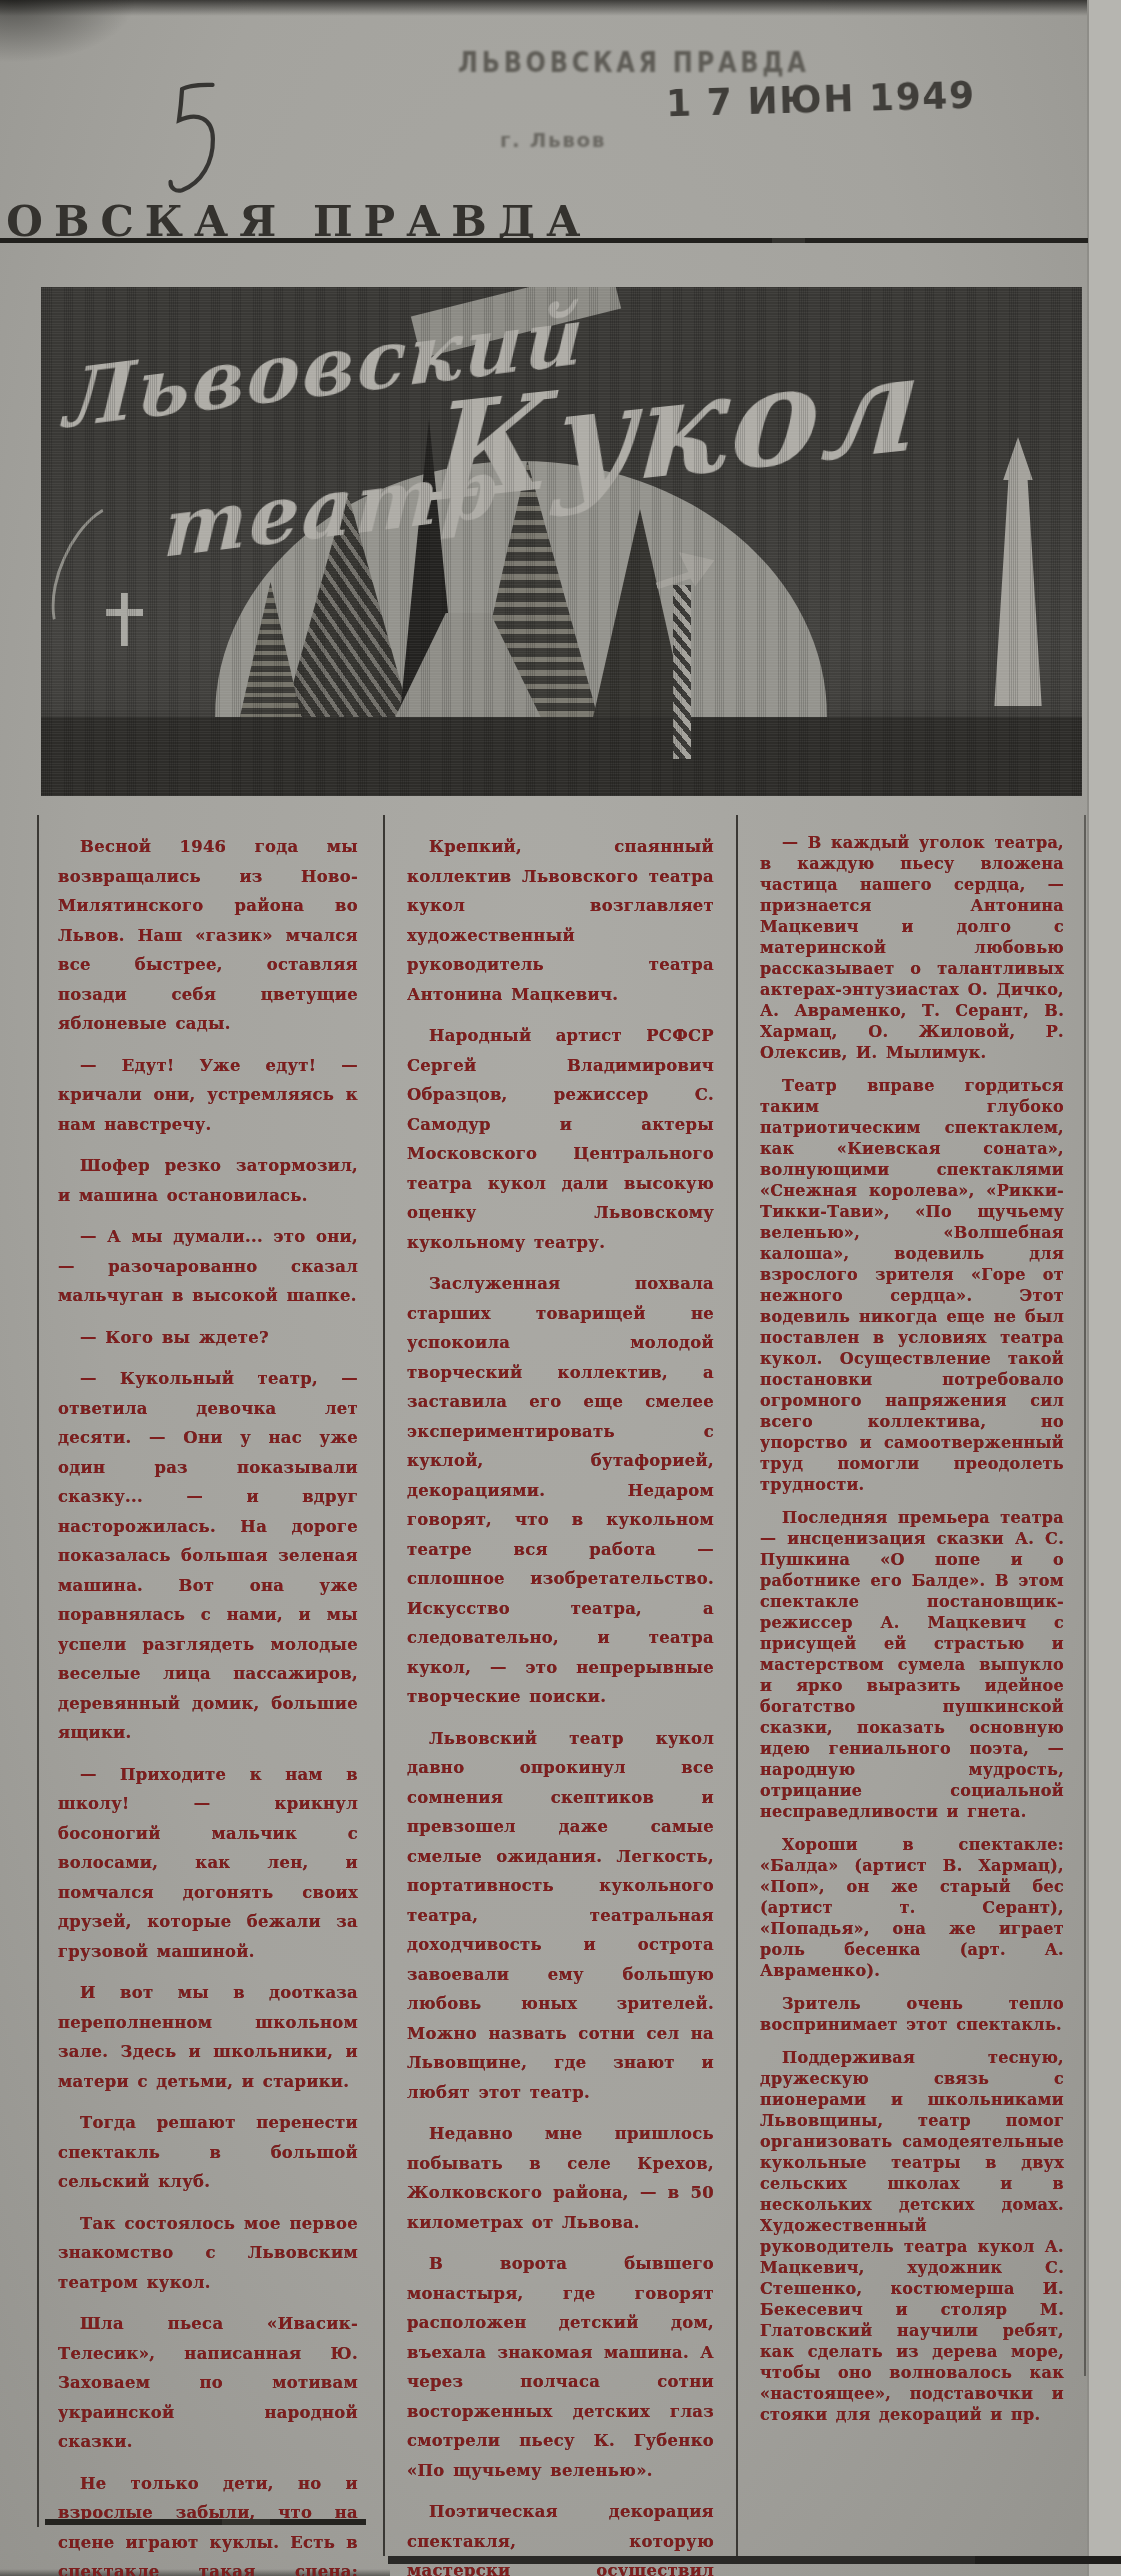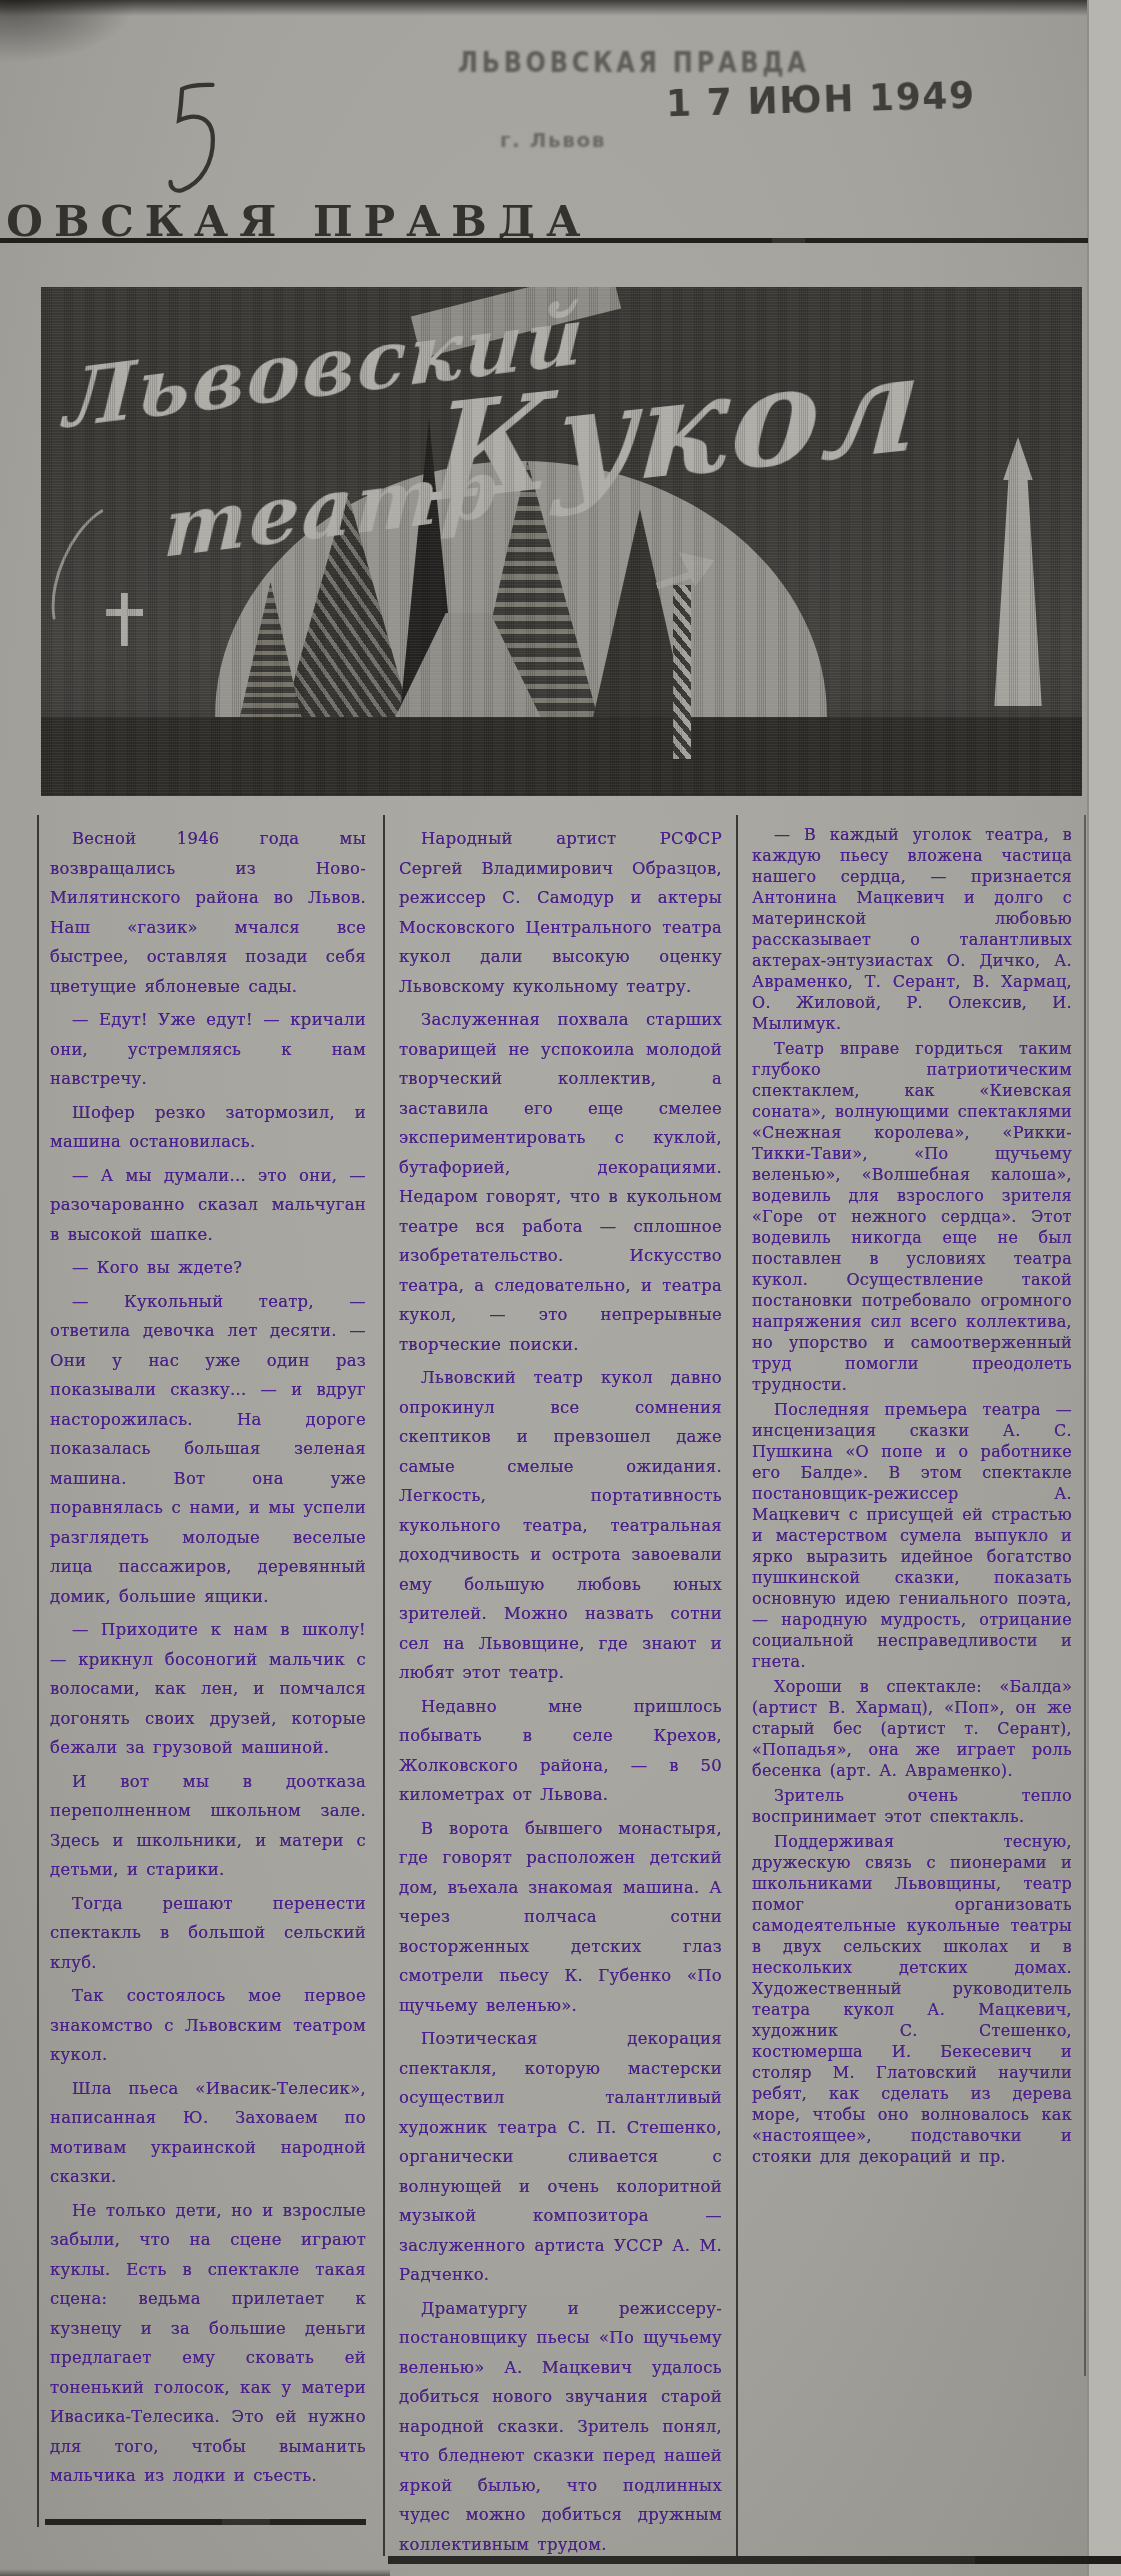--- a/index.html
+++ b/index.html
@@ -83,22 +83,22 @@
   
   .rule-v{position:absolute;width:1.6px;background:#3a3834;}
   .rv-left{left:37px;top:815px;height:1712px;}
   .rv-1{left:383px;top:815px;height:1741px;}
   .rv-2{left:736px;top:815px;height:1743px;}
   .rv-right{left:1084px;top:815px;height:1561px;background:#4a4844;opacity:.75;}
   .column{position:absolute;top:820px;}
   .col-1{left:46px;width:324px;}
   .col-2{left:395px;width:331px;}
   .col-3{left:748px;width:328px;}
-  .para{margin:4px;text-indent:22px;text-align:justify;font-weight:normal;
-    font-size:16.4px;line-height:29.5px;color:#4c1d95;word-spacing:2.6px;letter-spacing:0.3px;
+  .para{margin:12px;text-indent:22px;text-align:justify;font-weight:bold;
+    font-size:16.4px;line-height:29.5px;color:#7f1d1d;word-spacing:2.6px;letter-spacing:0.3px;
     text-shadow:0 0 0.5px rgba(40,38,34,.7);}
   .col-3 .para{font-size:16px;line-height:21px;}
   .end-bar-col1{position:absolute;left:45px;top:2519px;width:321px;height:5.8px;
     background:linear-gradient(90deg,#24231f 0 55%,#33322d 55% 70%,#24231f 70% 100%);}
   .bottom-bar{position:absolute;left:388px;top:2556px;width:734px;height:8px;
     background:linear-gradient(90deg,#2a2927 0 80%,#1f1e1c 80% 100%);}
 </style>
 </head>
 <body>
 
@@ -158,20 +158,21 @@
       <p class="para">— Приходите к нам в школу! — крикнул босоногий мальчик с волосами, как лен, и помчался догонять своих друзей, которые бежали за грузовой машиной.</p>
       <p class="para">И вот мы в доотказа переполненном школьном зале. Здесь и школьники, и матери с детьми, и старики.</p>
       <p class="para">Тогда решают перенести спектакль в большой сельский клуб.</p>
       <p class="para">Так состоялось мое первое знакомство с Львовским театром кукол.</p>
       <p class="para">Шла пьеса «Ивасик-Телесик», написанная Ю. Заховаем по мотивам украинской народной сказки.</p>
       <p class="para">Не только дети, но и взрослые забыли, что на сцене играют куклы. Есть в спектакле такая сцена: ведьма прилетает к кузнецу и за большие деньги предлагает ему сковать ей тоненький голосок, как у матери Ивасика-Телесика. Это ей нужно для того, чтобы выманить мальчика из лодки и съесть.</p>
     </div>
 </div>
 <div class="column col-2">
   <div>
+      <p class="para">Крепкий, спаянный коллектив Львовского театра кукол возглавляет художественный руководитель театра Антонина Мацкевич.</p>
       <p class="para">Народный артист РСФСР Сергей Владимирович Образцов, режиссер С. Самодур и актеры Московского Центрального театра кукол дали высокую оценку Львовскому кукольному театру.</p>
       <p class="para">Заслуженная похвала старших товарищей не успокоила молодой творческий коллектив, а заставила его еще смелее экспериментировать с куклой, бутафорией, декорациями. Недаром говорят, что в кукольном театре вся работа — сплошное изобретательство. Искусство театра, а следовательно, и театра кукол, — это непрерывные творческие поиски.</p>
       <p class="para">Львовский театр кукол давно опрокинул все сомнения скептиков и превзошел даже самые смелые ожидания. Легкость, портативность кукольного театра, театральная доходчивость и острота завоевали ему большую любовь юных зрителей. Можно назвать сотни сел на Львовщине, где знают и любят этот театр.</p>
       <p class="para">Недавно мне пришлось побывать в селе Крехов, Жолковского района, — в 50 километрах от Львова.</p>
       <p class="para">В ворота бывшего монастыря, где говорят расположен детский дом, въехала знакомая машина. А через полчаса сотни восторженных детских глаз смотрели пьесу К. Губенко «По щучьему веленью».</p>
       <p class="para">Поэтическая декорация спектакля, которую мастерски осуществил талантливый художник театра С. П. Стешенко, органически сливается с волнующей и очень колоритной музыкой композитора — заслуженного артиста УССР А. М. Радченко.</p>
       <p class="para">Драматургу и режиссеру-постановщику пьесы «По щучьему веленью» А. Мацкевич удалось добиться нового звучания старой народной сказки. Зритель понял, что бледнеют сказки перед нашей яркой былью, что подлинных чудес можно добиться дружным коллективным трудом.</p>
     </div>
 </div>
 <div class="column col-3">

